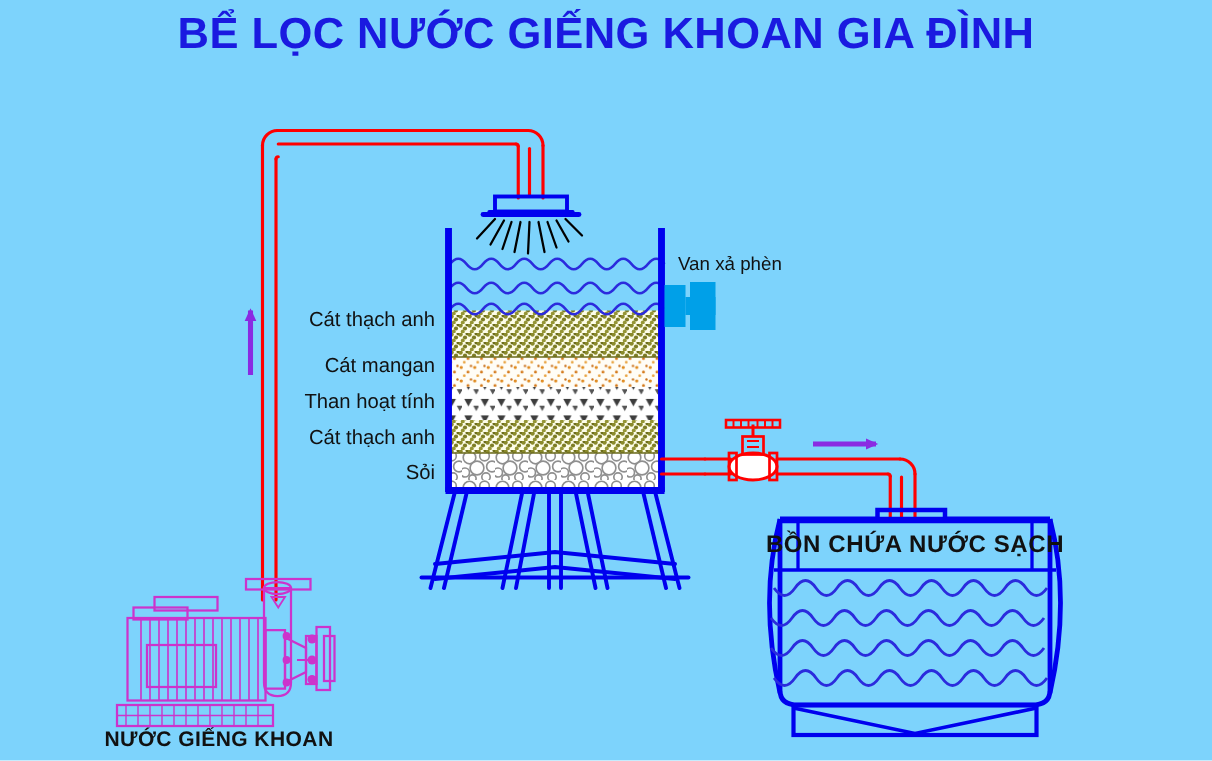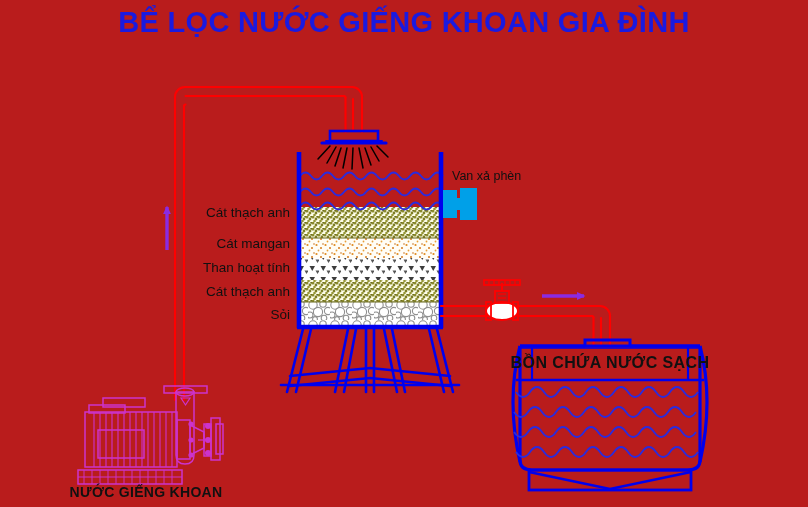--- a/index.html
+++ b/index.html
@@ -4,21 +4,21 @@
 <style>
   html, body {
     margin: 0;
     padding: 0;
     background: #ffffff;
   }
   #stage {
     position: relative;
     width: 808px;
     height: 507px;
-    background: #b91c1c;
+    background: #7dd3fc;
     overflow: hidden;
     font-family: "Liberation Sans", sans-serif;
   }
   #diagram-svg {
     position: absolute;
     left: 0;
     top: 0;
     width: 808px;
     height: 507px;
   }

